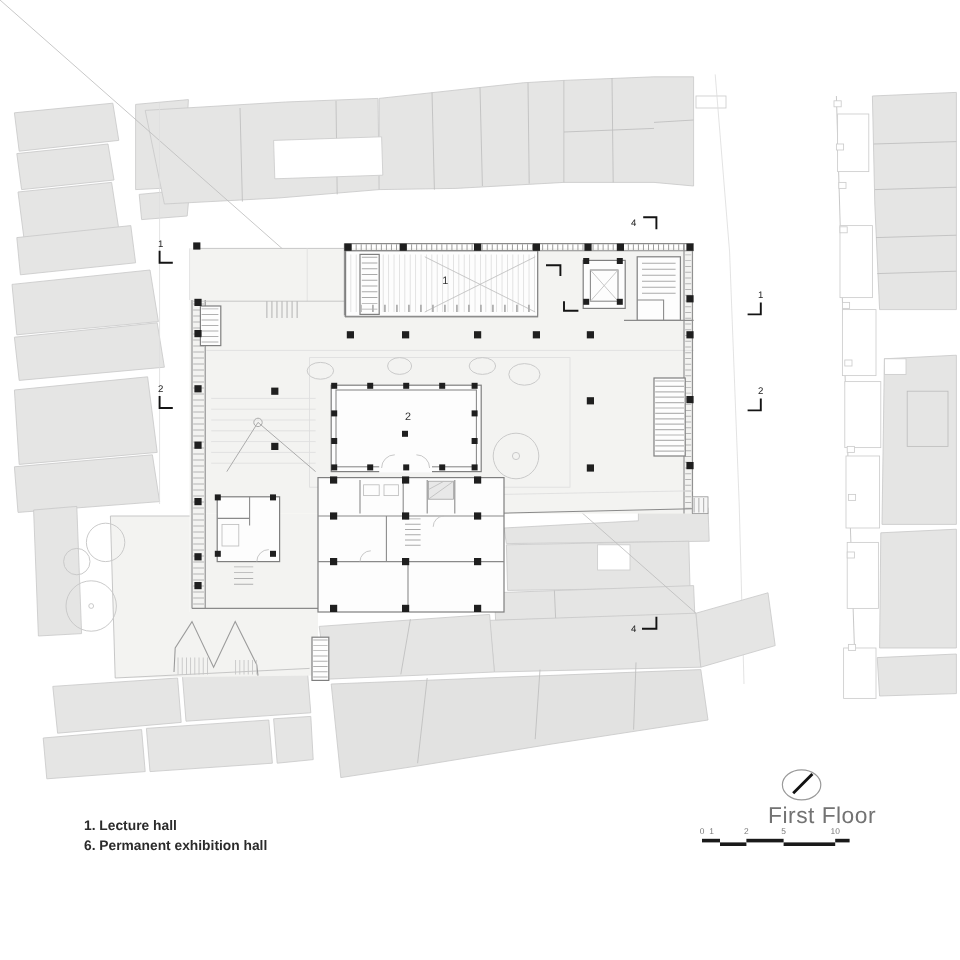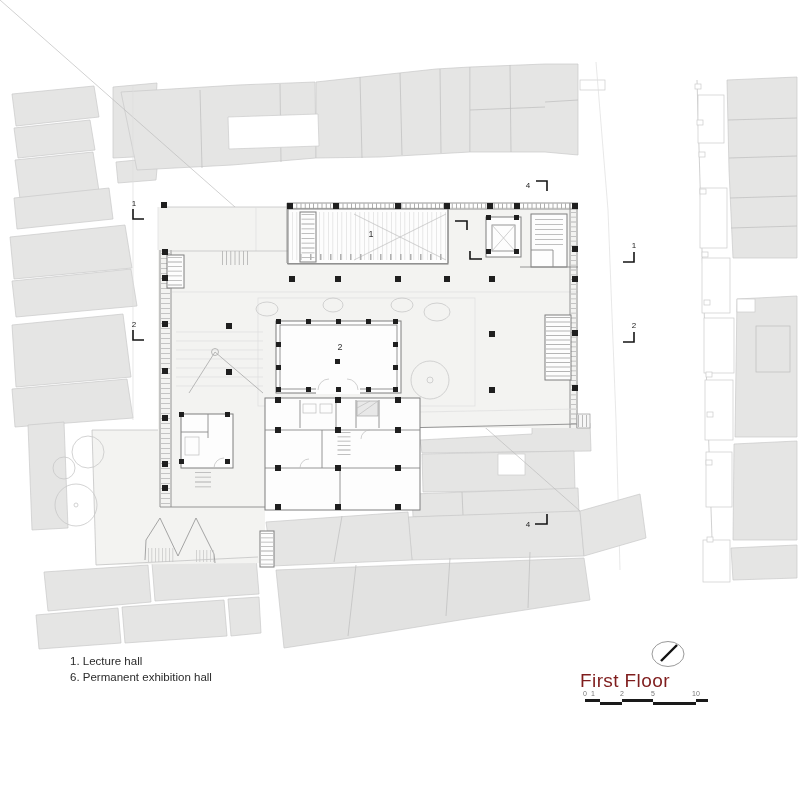--- a/index.html
+++ b/index.html
@@ -12,25 +12,25 @@
   .site{fill:#f3f3f1;stroke:none;}
   .room{fill:#fdfdfd;stroke:#7f7f7f;stroke-width:1;}
   .wall{stroke:#8a8a8a;stroke-width:0.9;fill:none;}
   .thin{stroke:#bdbdbd;stroke-width:0.7;fill:none;}
   .faint{stroke:#dedede;stroke-width:0.7;fill:none;}
   .tree{fill:none;stroke:#c8c8c8;stroke-width:0.8;}
   .col{fill:#1f1f1f;}
   .mark{stroke:#141414;stroke-width:1.6;fill:none;}
   .mtxt{font-size:8px;fill:#222;text-anchor:middle;font-family:"Liberation Sans",sans-serif;}
   .rtxt{font-size:9px;fill:#333;text-anchor:middle;font-family:"Liberation Sans",sans-serif;}
-  #legend{position:absolute;left:70px;top:654px;font-size:11.5px;line-height:15.5px;color:#2b2b2b;}
+  #legend{position:absolute;left:70px;top:682px;font-size:11.5px;line-height:15.5px;color:#2b2b2b;font-weight:bold;}
   #titleblock{position:absolute;left:580px;top:638px;width:150px;height:70px;}
   #north{position:absolute;left:66px;top:2px;}
-  #fftitle{position:absolute;left:0px;top:32px;width:150px;text-align:left;
-           font-size:19px;letter-spacing:0.4px;color:#7f1d1d;}
+  #fftitle{position:absolute;left:0px;top:32px;width:150px;text-align:right;
+           font-size:19px;letter-spacing:0.4px;color:#737373;}
   .slabel{position:absolute;top:52px;font-size:7px;color:#777;transform:translateX(-50%);}
   .sseg{position:absolute;height:3px;background:#1a1a1a;}
 </style>
 </head>
 <body>
 <div id="canvas">
 
 <svg id="plan-svg" width="800" height="800" viewBox="0 0 800 800">
 
   <g>

